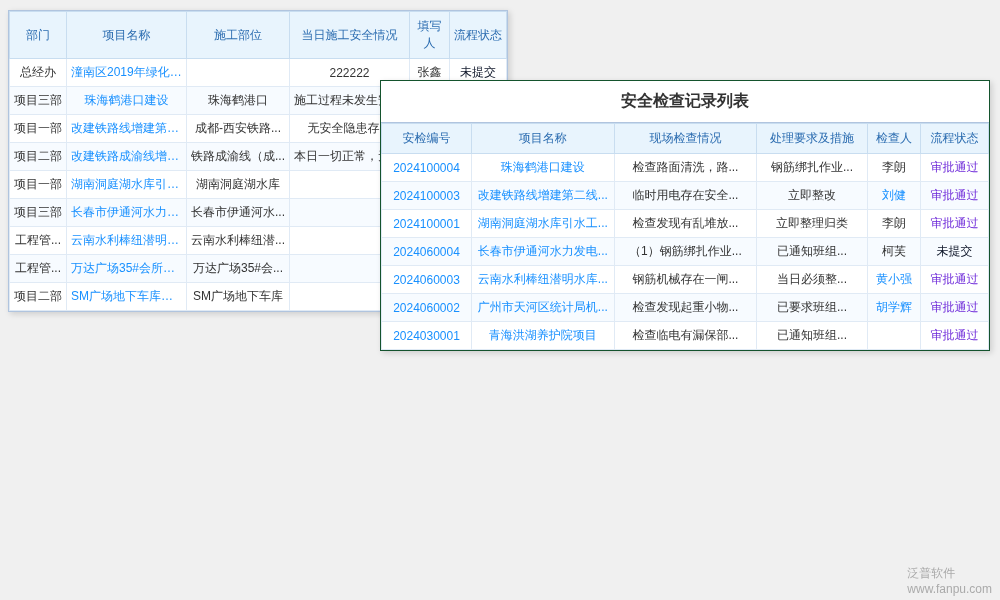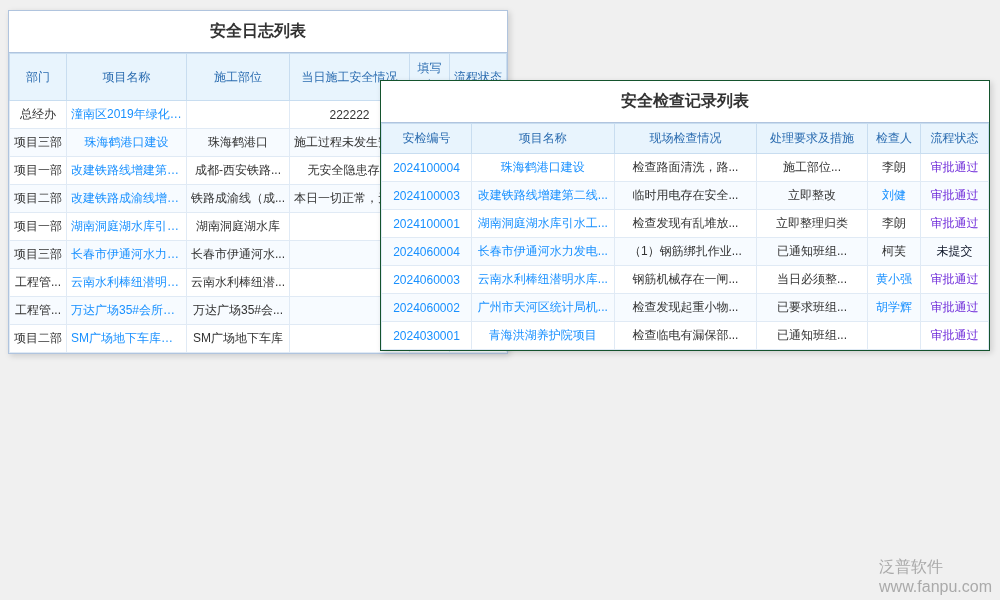--- a/index.html
+++ b/index.html
@@ -99,30 +99,29 @@
 
     .status-reviewing {
       color: #1890ff;
     }
 
     
     .watermark {
       position: absolute;
       bottom: 4px;
       right: 8px;
-      font-size: 16px;
+      font-size: 12px;
       color: #aaa;
       z-index: 999;
     }
   </style>
 </head>
 <body>
 
 <div class="panel-left">
-  <div class="panel-title">安全日志列表</div>
   <table>
     <thead>
       <tr id="left-header-row">
           <th>部门</th>
           <th>项目名称</th>
           <th>施工部位</th>
           <th>当日施工安全情况</th>
           <th>填写人</th>
           <th>流程状态</th>
         </tr>
@@ -215,21 +214,21 @@
           <th>处理要求及措施</th>
           <th>检查人</th>
           <th>流程状态</th>
         </tr>
     </thead>
     <tbody id="right-table-body">
         <tr>
           <td class="link-blue" style="cursor: pointer;">2024100004</td>
           <td class="link-blue" style="cursor: pointer;">珠海鹤港口建设</td>
           <td>检查路面清洗，路...</td>
-          <td>施工部位...</td>
+          <td>钢筋绑扎作业...</td>
           <td>李朗</td>
           <td class="status-approved">审批通过</td>
         </tr>
         <tr>
           <td class="link-blue" style="cursor: pointer;">2024100003</td>
           <td class="link-blue" style="cursor: pointer;">改建铁路线增建第二线...</td>
           <td>临时用电存在安全...</td>
           <td>立即整改</td>
           <td class="link-blue" style="cursor: pointer;">刘健</td>
           <td class="status-approved">审批通过</td>

